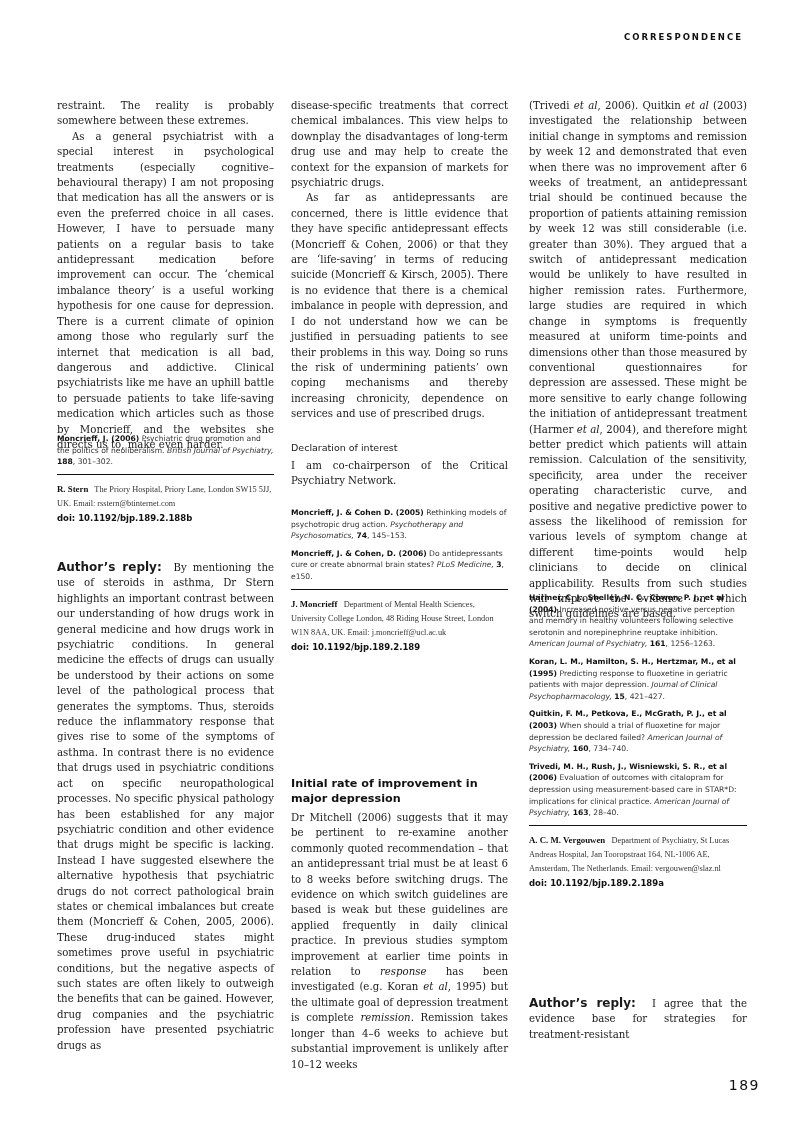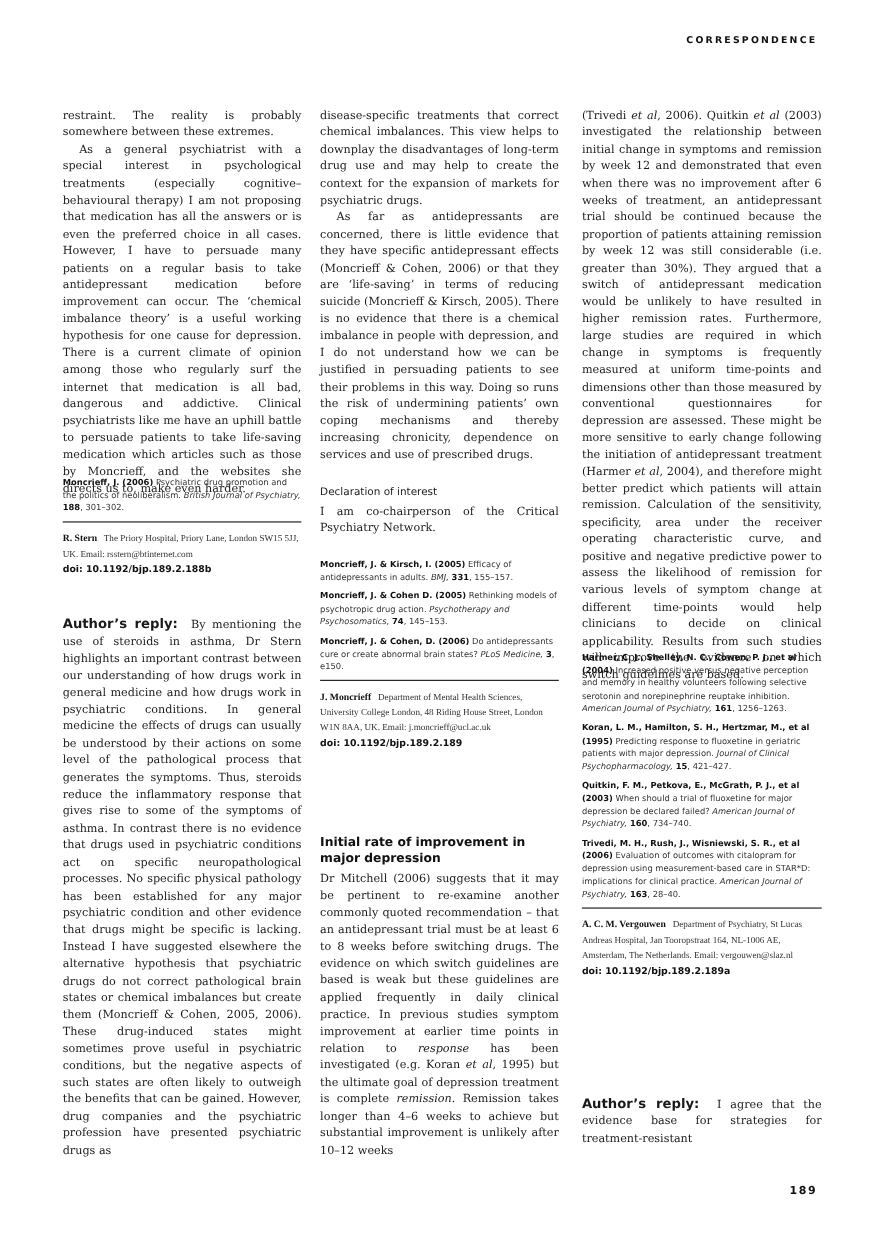--- a/index.html
+++ b/index.html
@@ -13,21 +13,21 @@
   .ind { text-indent:15px; }
   .ref { font-family:"DejaVu Sans", sans-serif; font-size:7.6px; line-height:11.6px; margin:0 0 6px 0; color:#333; }
   .ref b { color:#111; }
   .rule { border:0; border-top:1px solid #111; margin:6px 0 7px 0; }
   .addr { font-family:Liberation Serif, serif; font-size:8.3px; line-height:14px; margin:0; color:#333; }
   .addr b { color:#111; font-size:8.8px; }
   .doi { font-family:"DejaVu Sans", sans-serif; font-weight:bold; font-size:8.5px; line-height:14px; margin:0; color:#111; }
   .sub { font-family:"DejaVu Sans", sans-serif; font-size:9.5px; line-height:14px; margin:0 0 3px 0; }
   .h2 { font-family:"DejaVu Sans", sans-serif; font-weight:bold; font-size:11.2px; line-height:15px; margin:0 0 4px 0; color:#111; }
   .lab { font-family:"DejaVu Sans", sans-serif; font-weight:bold; font-size:12px; }
-  .pageno { position:absolute; top:1077px; right:57px; font-family:"DejaVu Sans", sans-serif; font-weight:bold; font-size:10px; letter-spacing:1.5px; color:#111; }
+  .pageno { position:absolute; top:1077px; right:40px; font-family:"DejaVu Sans", sans-serif; font-weight:normal; font-size:14px; letter-spacing:1.5px; color:#111; }
   .abs { position:absolute; }
 </style>
 </head>
 <body>
 
 <div class="hdr">CORRESPONDENCE</div>
 
 <div class="col c1 abs" style="top:98px;">
   <p class="body">restraint. The reality is probably somewhere between these extremes.</p>
   <p class="body ind">As a general psychiatrist with a special interest in psychological treatments (especially cognitive–behavioural therapy) I am not proposing that medication has all the answers or is even the preferred choice in all cases. However, I have to persuade many patients on a regular basis to take antidepressant medication before improvement can occur. The ‘chemical imbalance theory’ is a useful working hypothesis for one cause for depression. There is a current climate of opinion among those who regularly surf the internet that medication is all bad, dangerous and addictive. Clinical psychiatrists like me have an uphill battle to persuade patients to take life-saving medication which articles such as those by Moncrieff, and the websites she directs us to, make even harder.</p>
@@ -48,29 +48,28 @@
   <p class="body">disease-specific treatments that correct chemical imbalances. This view helps to downplay the disadvantages of long-term drug use and may help to create the context for the expansion of markets for psychiatric drugs.</p>
   <p class="body ind">As far as antidepressants are concerned, there is little evidence that they have specific antidepressant effects (Moncrieff &amp; Cohen, 2006) or that they are ‘life-saving’ in terms of reducing suicide (Moncrieff &amp; Kirsch, 2005). There is no evidence that there is a chemical imbalance in people with depression, and I do not understand how we can be justified in persuading patients to see their problems in this way. Doing so runs the risk of undermining patients’ own coping mechanisms and thereby increasing chronicity, dependence on services and use of prescribed drugs.</p>
 </div>
 
 <div class="col c2 abs" style="top:441px;">
   <p class="sub">Declaration of interest</p>
   <p class="body">I am co-chairperson of the Critical Psychiatry Network.</p>
 </div>
 
 <div class="col c2 abs" style="top:507px;">
-  <p class="ref"><b>Moncrieff, J. &amp; Kirsch, I. (2005)</b><span> Efficacy of antidepressants in adults. </span><i>BMJ,</i> <b>331</b><span>, 155–157.</span></p>
   <p class="ref"><b>Moncrieff, J. &amp; Cohen D. (2005)</b><span> Rethinking models of psychotropic drug action. </span><i>Psychotherapy and Psychosomatics,</i> <b>74</b><span>, 145–153.</span></p>
   <p class="ref"><b>Moncrieff, J. &amp; Cohen, D. (2006)</b><span> Do antidepressants cure or create abnormal brain states? </span><i>PLoS Medicine,</i> <b>3</b><span>, e150.</span></p>
   <hr class="rule">
   <p class="addr"><b>J. Moncrieff</b>&nbsp;&nbsp; <span>Department of Mental Health Sciences, University College London, 48 Riding House Street, London W1N 8AA, UK. Email: j.moncrieff@ucl.ac.uk</span></p>
   <p class="doi">doi: 10.1192/bjp.189.2.189</p>
 </div>
 
-<div class="col c2 abs" style="top:758px;">
+<div class="col c2 abs" style="top:776px;">
   <p class="h2">Initial rate of improvement in major depression</p>
   <p class="body"><span>Dr Mitchell (2006) suggests that it may be pertinent to re-examine another commonly quoted recommendation – that an antidepressant trial must be at least 6 to 8 weeks before switching drugs. The evidence on which switch guidelines are based is weak but these guidelines are applied frequently in daily clinical practice. In previous studies symptom improvement at earlier time points in relation to </span><i>response</i><span> has been investigated (e.g. Koran </span><i>et al</i><span>, 1995) but the ultimate goal of depression treatment is complete </span><i>remission</i><span>. Remission takes longer than 4–6 weeks to achieve but substantial improvement is unlikely after 10–12 weeks</span></p>
 </div>
 
 <div class="col c3 abs" style="top:98px;">
   <p class="body"><span>(Trivedi </span><i>et al</i><span>, 2006). Quitkin </span><i>et al</i><span> (2003) investigated the relationship between initial change in symptoms and remission by week 12 and demonstrated that even when there was no improvement after 6 weeks of treatment, an antidepressant trial should be continued because the proportion of patients attaining remission by week 12 was still considerable (i.e. greater than 30%). They argued that a switch of antidepressant medication would be unlikely to have resulted in higher remission rates. Furthermore, large studies are required in which change in symptoms is frequently measured at uniform time-points and dimensions other than those measured by conventional questionnaires for depression are assessed. These might be more sensitive to early change following the initiation of antidepressant treatment (Harmer </span><i>et al</i><span>, 2004), and therefore might better predict which patients will attain remission. Calculation of the sensitivity, specificity, area under the receiver operating characteristic curve, and positive and negative predictive power to assess the likelihood of remission for various levels of symptom change at different time-points would help clinicians to decide on clinical applicability. Results from such studies will improve the evidence on which switch guidelines are based.</span></p>
 </div>
 
 <div class="col c3 abs" style="top:592px;">
   <p class="ref"><b>Harmer, C. J., Shelley, N. C., Cowen, P. J., et al (2004)</b><span> Increased positive versus negative perception and memory in healthy volunteers following selective serotonin and norepinephrine reuptake inhibition. </span><i>American Journal of Psychiatry,</i> <b>161</b><span>, 1256–1263.</span></p>

